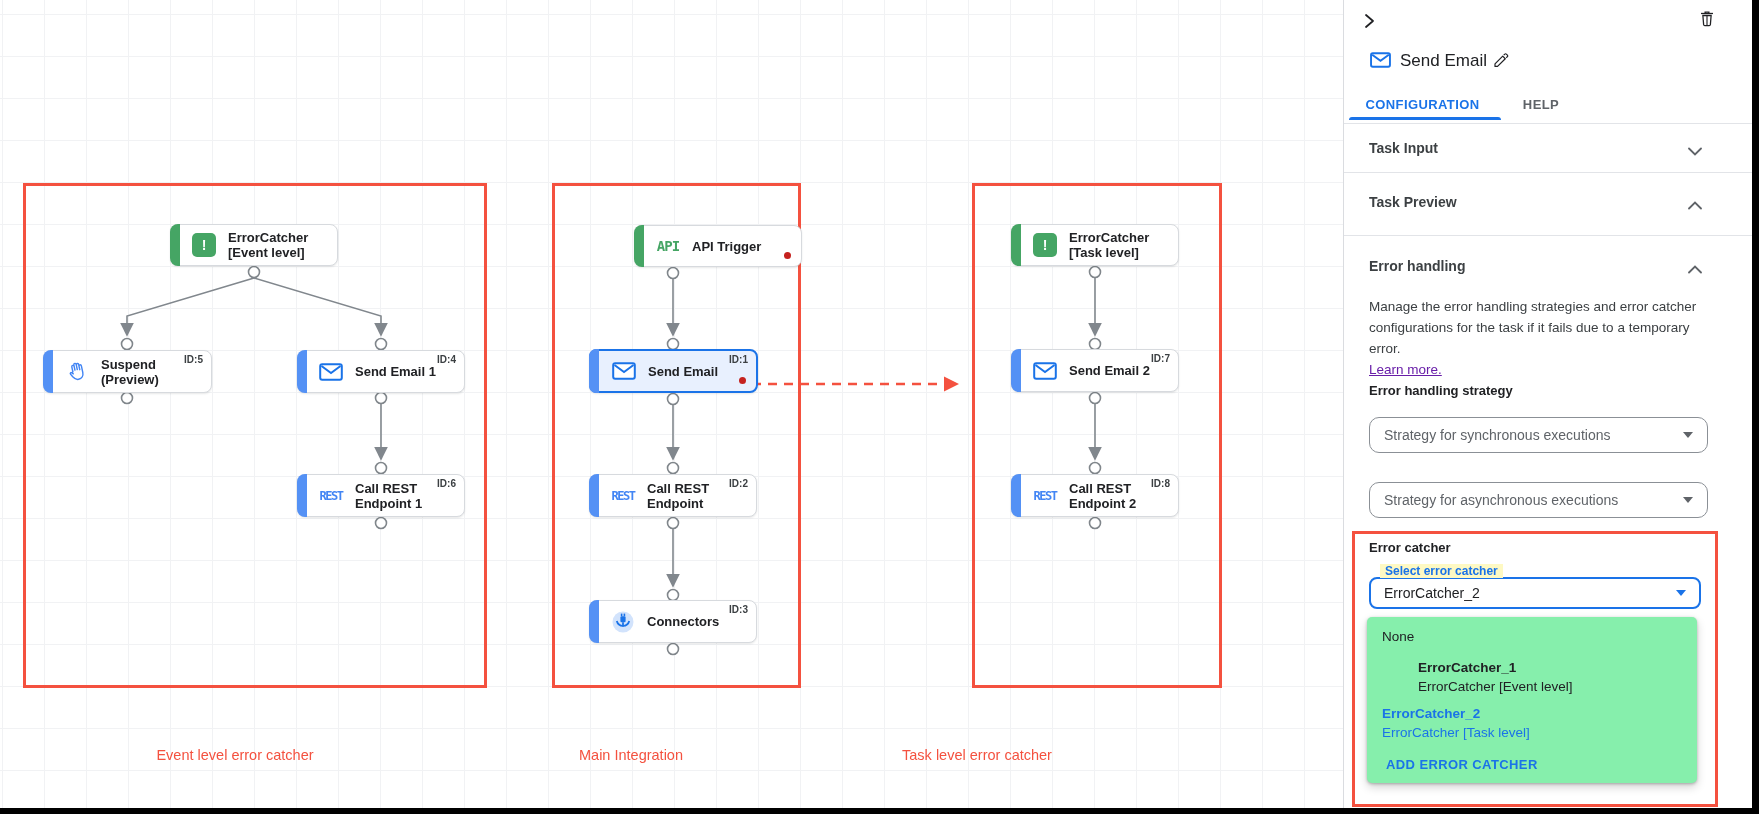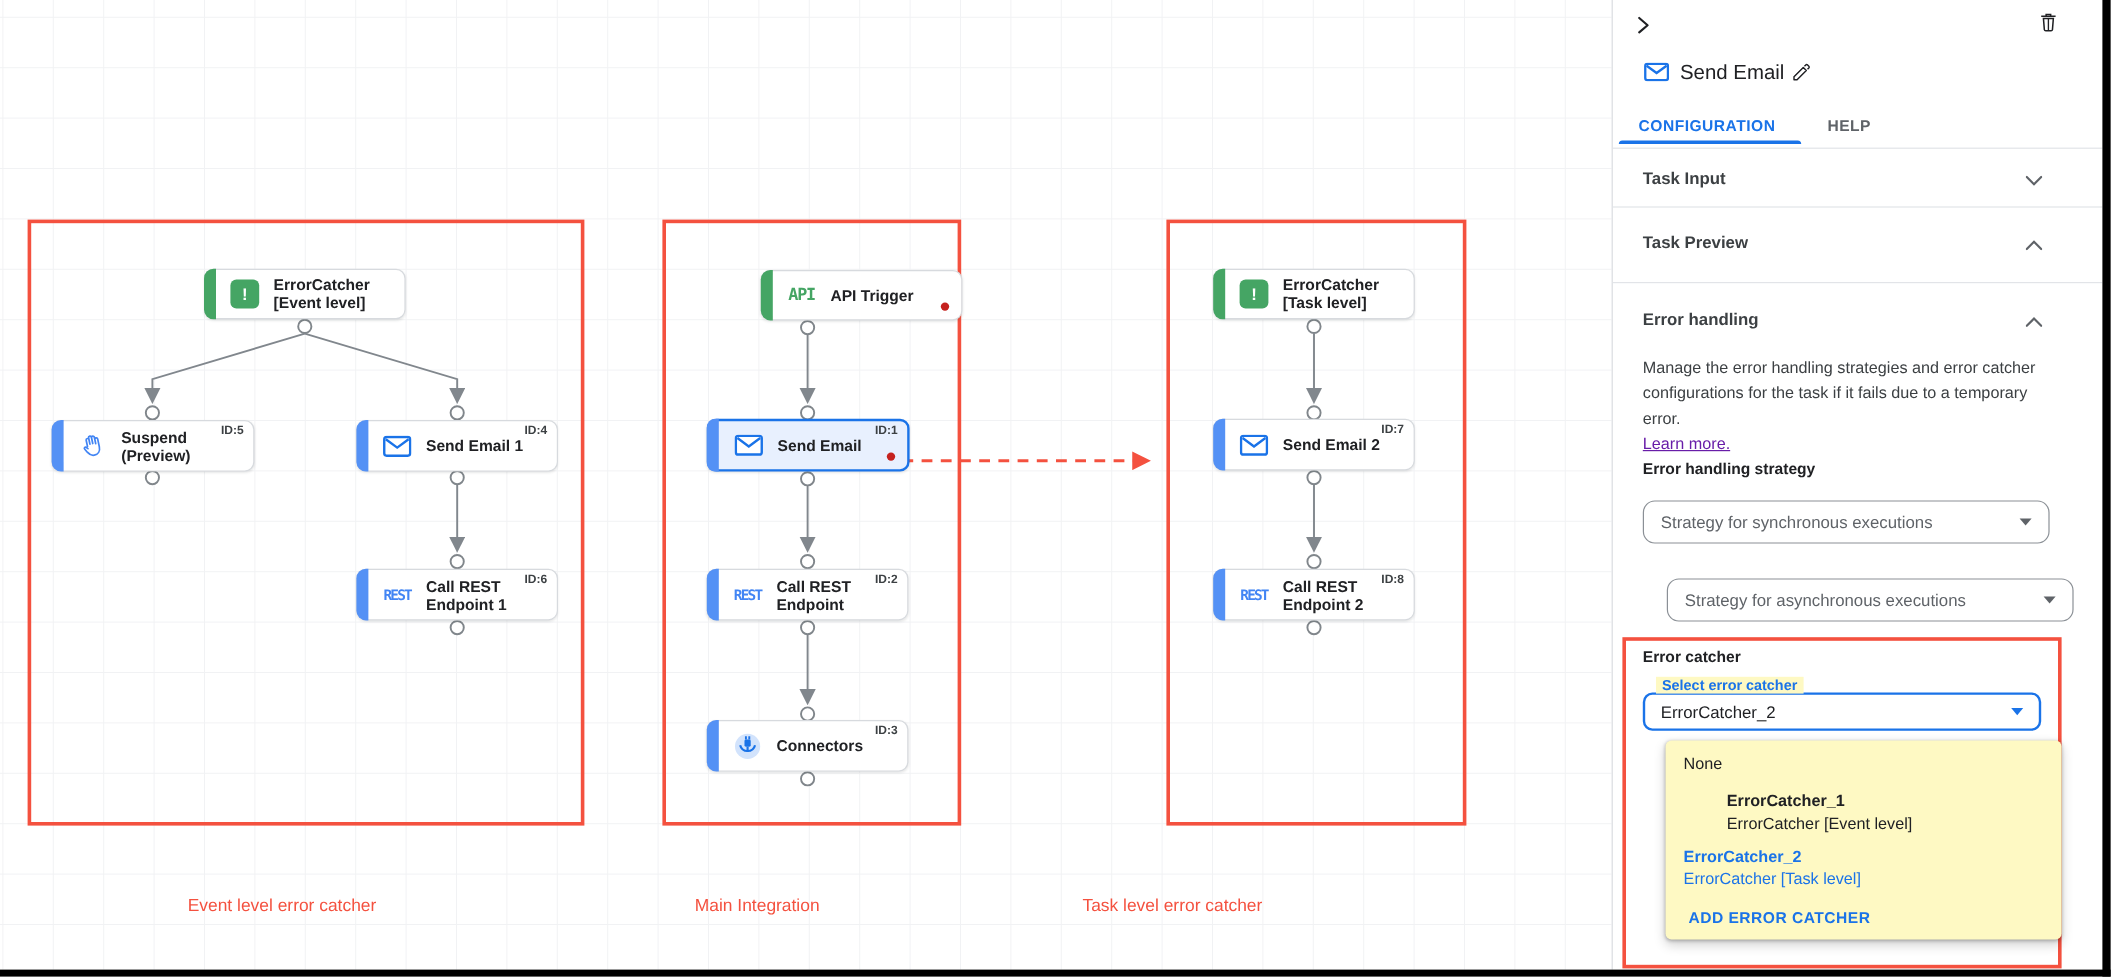--- a/index.html
+++ b/index.html
@@ -60,21 +60,21 @@
     border-right:5px solid transparent; border-top:6px solid #5f6368; }
   .caret-blue { margin-left:auto; width:0; height:0; border-left:5px solid transparent;
     border-right:5px solid transparent; border-top:6px solid #1a73e8; }
   #annotation-box { position:absolute; left:8px; top:531px; width:366px; height:276px;
     border:3px solid #f4513f; }
   #ec-select { position:absolute; left:25px; top:577px; width:332px; height:32px;
     border:2px solid #1a73e8; border-radius:8px; background:#fff; display:flex; align-items:center;
     padding:0 13px; font-size:14px; color:#202124; cursor:pointer; }
   #ec-float-label { position:absolute; left:36px; top:564px; background:#fef9c3; padding:0 5px;
     font-size:12px; font-weight:bold; color:#1a73e8; }
-  #ec-menu { position:absolute; left:44px; top:617px; width:330px; height:166px; background:#fef9c3;
+  #ec-menu { position:absolute; left:23px; top:617px; width:330px; height:166px; background:#86efac;
     border-radius:5px; box-shadow:0 1px 3px rgba(0,0,0,.25), 0 4px 10px rgba(0,0,0,.18);padding-left:36px; }
   .menu-item { position:absolute; left:15px; font-size:13.5px; color:#202124; cursor:pointer; white-space:nowrap; }
   .menu-item .m-name { font-weight:bold; display:block; }
   .menu-item .m-sub { display:block; margin-top:4px; }
   .menu-item.sel { color:#1a73e8; }
   .menu-item.sel .m-sub { color:#1a73e8; }
   #add-catcher { position:absolute; left:19px; top:140px; font-size:13px; font-weight:bold;
     letter-spacing:.4px; color:#1a73e8; cursor:pointer; }
 
   .edge-black { position:absolute; background:#000; }
@@ -319,21 +319,21 @@
       <span>Manage the error handling strategies and error catcher configurations for the task if it fails due to a temporary error.</span><br>
       <a id="learn-more">Learn more.</a>
     </div>
 
     <div class="p-abs bold-label" style="left:25px; top:383px;">Error handling strategy</div>
 
     <div class="dd" style="top:417px;">
       <span>Strategy for synchronous executions</span>
       <span class="caret-gray"></span>
     </div>
-    <div class="dd" style="top:482px;margin-left:20px;">
+    <div class="dd" style="top:482px;">
       <span>Strategy for asynchronous executions</span>
       <span class="caret-gray"></span>
     </div>
 
     <div id="annotation-box"></div>
 
     <div class="p-abs bold-label" style="left:25px; top:540px;">Error catcher</div>
 
     <div id="ec-select">
       <span>ErrorCatcher_2</span>

